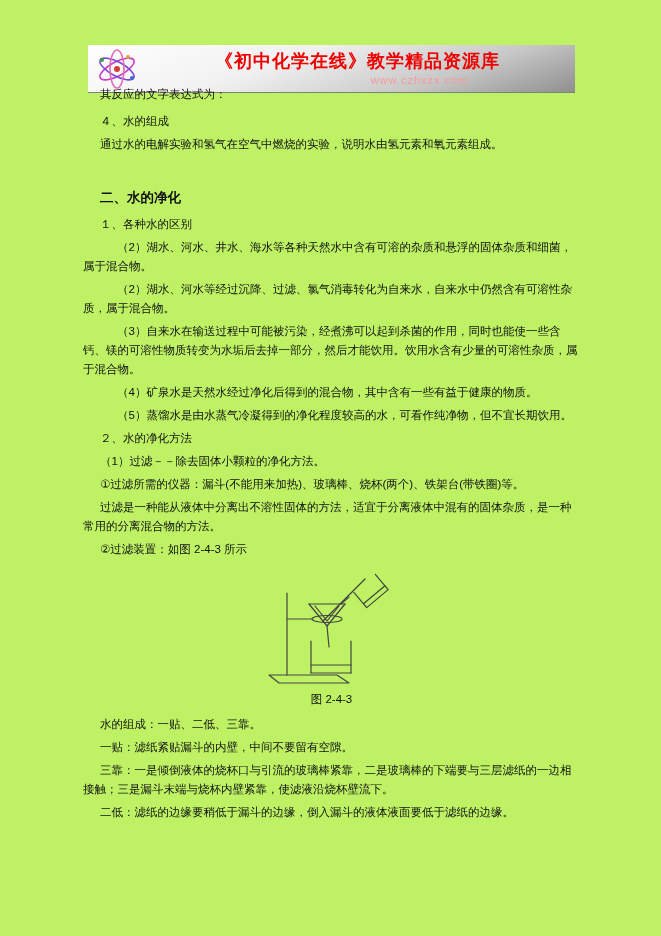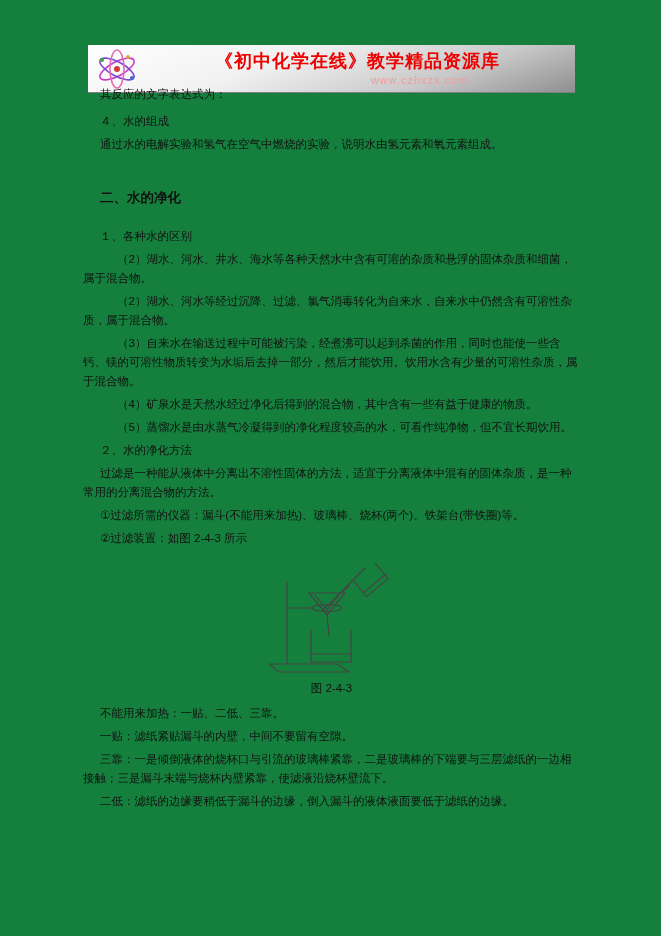--- a/index.html
+++ b/index.html
@@ -6,21 +6,21 @@
   html, body { margin: 0; padding: 0; }
   body {
     width: 661px; height: 936px;
     background: #ffffff;
     font-family: "Liberation Sans", "DejaVu Sans", sans-serif;
     color: #111111;
   }
   .page {
     position: relative;
     width: 661px; height: 936px;
-    background: #15803d;
+    background: #bef264;
     overflow: hidden;
   }
 
   
   .banner {
     position: absolute; left: 88px; top: 45px;
     width: 487px; height: 48px;
     display: flex; align-items: center;
     background: linear-gradient(160deg, #ffffff 0%, #f1f1f1 38%, #c8c8c8 72%, #8f8f8f 100%);
     border-bottom: 1px solid #7f7f7f;
@@ -48,21 +48,21 @@
     line-height: 19px;
     white-space: pre-wrap;
   }
   .i1 { text-indent: 17px; }
   .i2 { text-indent: 34px; }
   .mt8 { margin-top: 8px; }
   .heading {
     font-weight: bold;
     font-size: 13.5px;
     margin-top: 34px;
-    margin-bottom: 20px;
+    margin-bottom: 8px;
   }
 
   
   .fig { margin: 12px 0 8px 0; text-align: center; }
   .fig svg { display: inline-block; }
   .figcaption { font-size: 11.5px; margin-top: 2px; color: #111; }
 </style>
 </head>
 <body>
 
@@ -94,22 +94,23 @@
     <p class="para i1">通过水的电解实验和氢气在空气中燃烧的实验，说明水由氢元素和氧元素组成。</p>
 
     <p class="para i1 heading">二、水的净化</p>
     <p class="para i1">１、各种水的区别</p>
     <p class="para i2">（2）湖水、河水、井水、海水等各种天然水中含有可溶的杂质和悬浮的固体杂质和细菌，属于混合物。</p>
     <p class="para i2">（2）湖水、河水等经过沉降、过滤、氯气消毒转化为自来水，自来水中仍然含有可溶性杂质，属于混合物。</p>
     <p class="para i2">（3）自来水在输送过程中可能被污染，经煮沸可以起到杀菌的作用，同时也能使一些含钙、镁的可溶性物质转变为水垢后去掉一部分，然后才能饮用。饮用水含有少量的可溶性杂质，属于混合物。</p>
     <p class="para i2">（4）矿泉水是天然水经过净化后得到的混合物，其中含有一些有益于健康的物质。</p>
     <p class="para i2">（5）蒸馏水是由水蒸气冷凝得到的净化程度较高的水，可看作纯净物，但不宜长期饮用。</p>
     <p class="para i1">２、水的净化方法</p>
+    <p class="para i1">（1）过滤－－除去固体小颗粒的净化方法。</p>
+    <p class="para i1">①过滤所需的仪器：漏斗(不能用来加热)、玻璃棒、烧杯(两个)、铁架台(带铁圈)等。</p>
     <p class="para i1">过滤是一种能从液体中分离出不溶性固体的方法，适宜于分离液体中混有的固体杂质，是一种常用的分离混合物的方法。</p>
-    <p class="para i1">①过滤所需的仪器：漏斗(不能用来加热)、玻璃棒、烧杯(两个)、铁架台(带铁圈)等。</p>
     <p class="para i1">②过滤装置：如图 2-4-3 所示</p>
 
     <figure class="fig" style="margin-left:0;margin-right:0;">
       <svg width="150" height="115" viewBox="0 0 150 115" aria-hidden="true">
         <g fill="none" stroke="#444444" stroke-width="1.2" stroke-linecap="round" stroke-linejoin="round">
 
           <line x1="30" y1="22" x2="30" y2="104"></line>
 
           <path d="M12,104 L80,104 L92,112 L22,112 Z"></path>
 
@@ -135,19 +136,19 @@
 
           <g transform="rotate(-40 114 20)">
             <path d="M100,10 L100,30 L128,30 L128,10"></path>
             <line x1="100" y1="25" x2="128" y2="25"></line>
           </g>
         </g>
       </svg>
       <figcaption class="figcaption">图 2-4-3</figcaption>
     </figure>
 
-    <p class="para i1">不能用来加热：一贴、二低、三靠。</p>
+    <p class="para i1">水的组成：一贴、二低、三靠。</p>
     <p class="para i1">一贴：滤纸紧贴漏斗的内壁，中间不要留有空隙。</p>
     <p class="para i1">三靠：一是倾倒液体的烧杯口与引流的玻璃棒紧靠，二是玻璃棒的下端要与三层滤纸的一边相接触；三是漏斗末端与烧杯内壁紧靠，使滤液沿烧杯壁流下。</p>
     <p class="para i1">二低：滤纸的边缘要稍低于漏斗的边缘，倒入漏斗的液体液面要低于滤纸的边缘。</p>
   </main>
 
 </div>
 
 </body></html>

